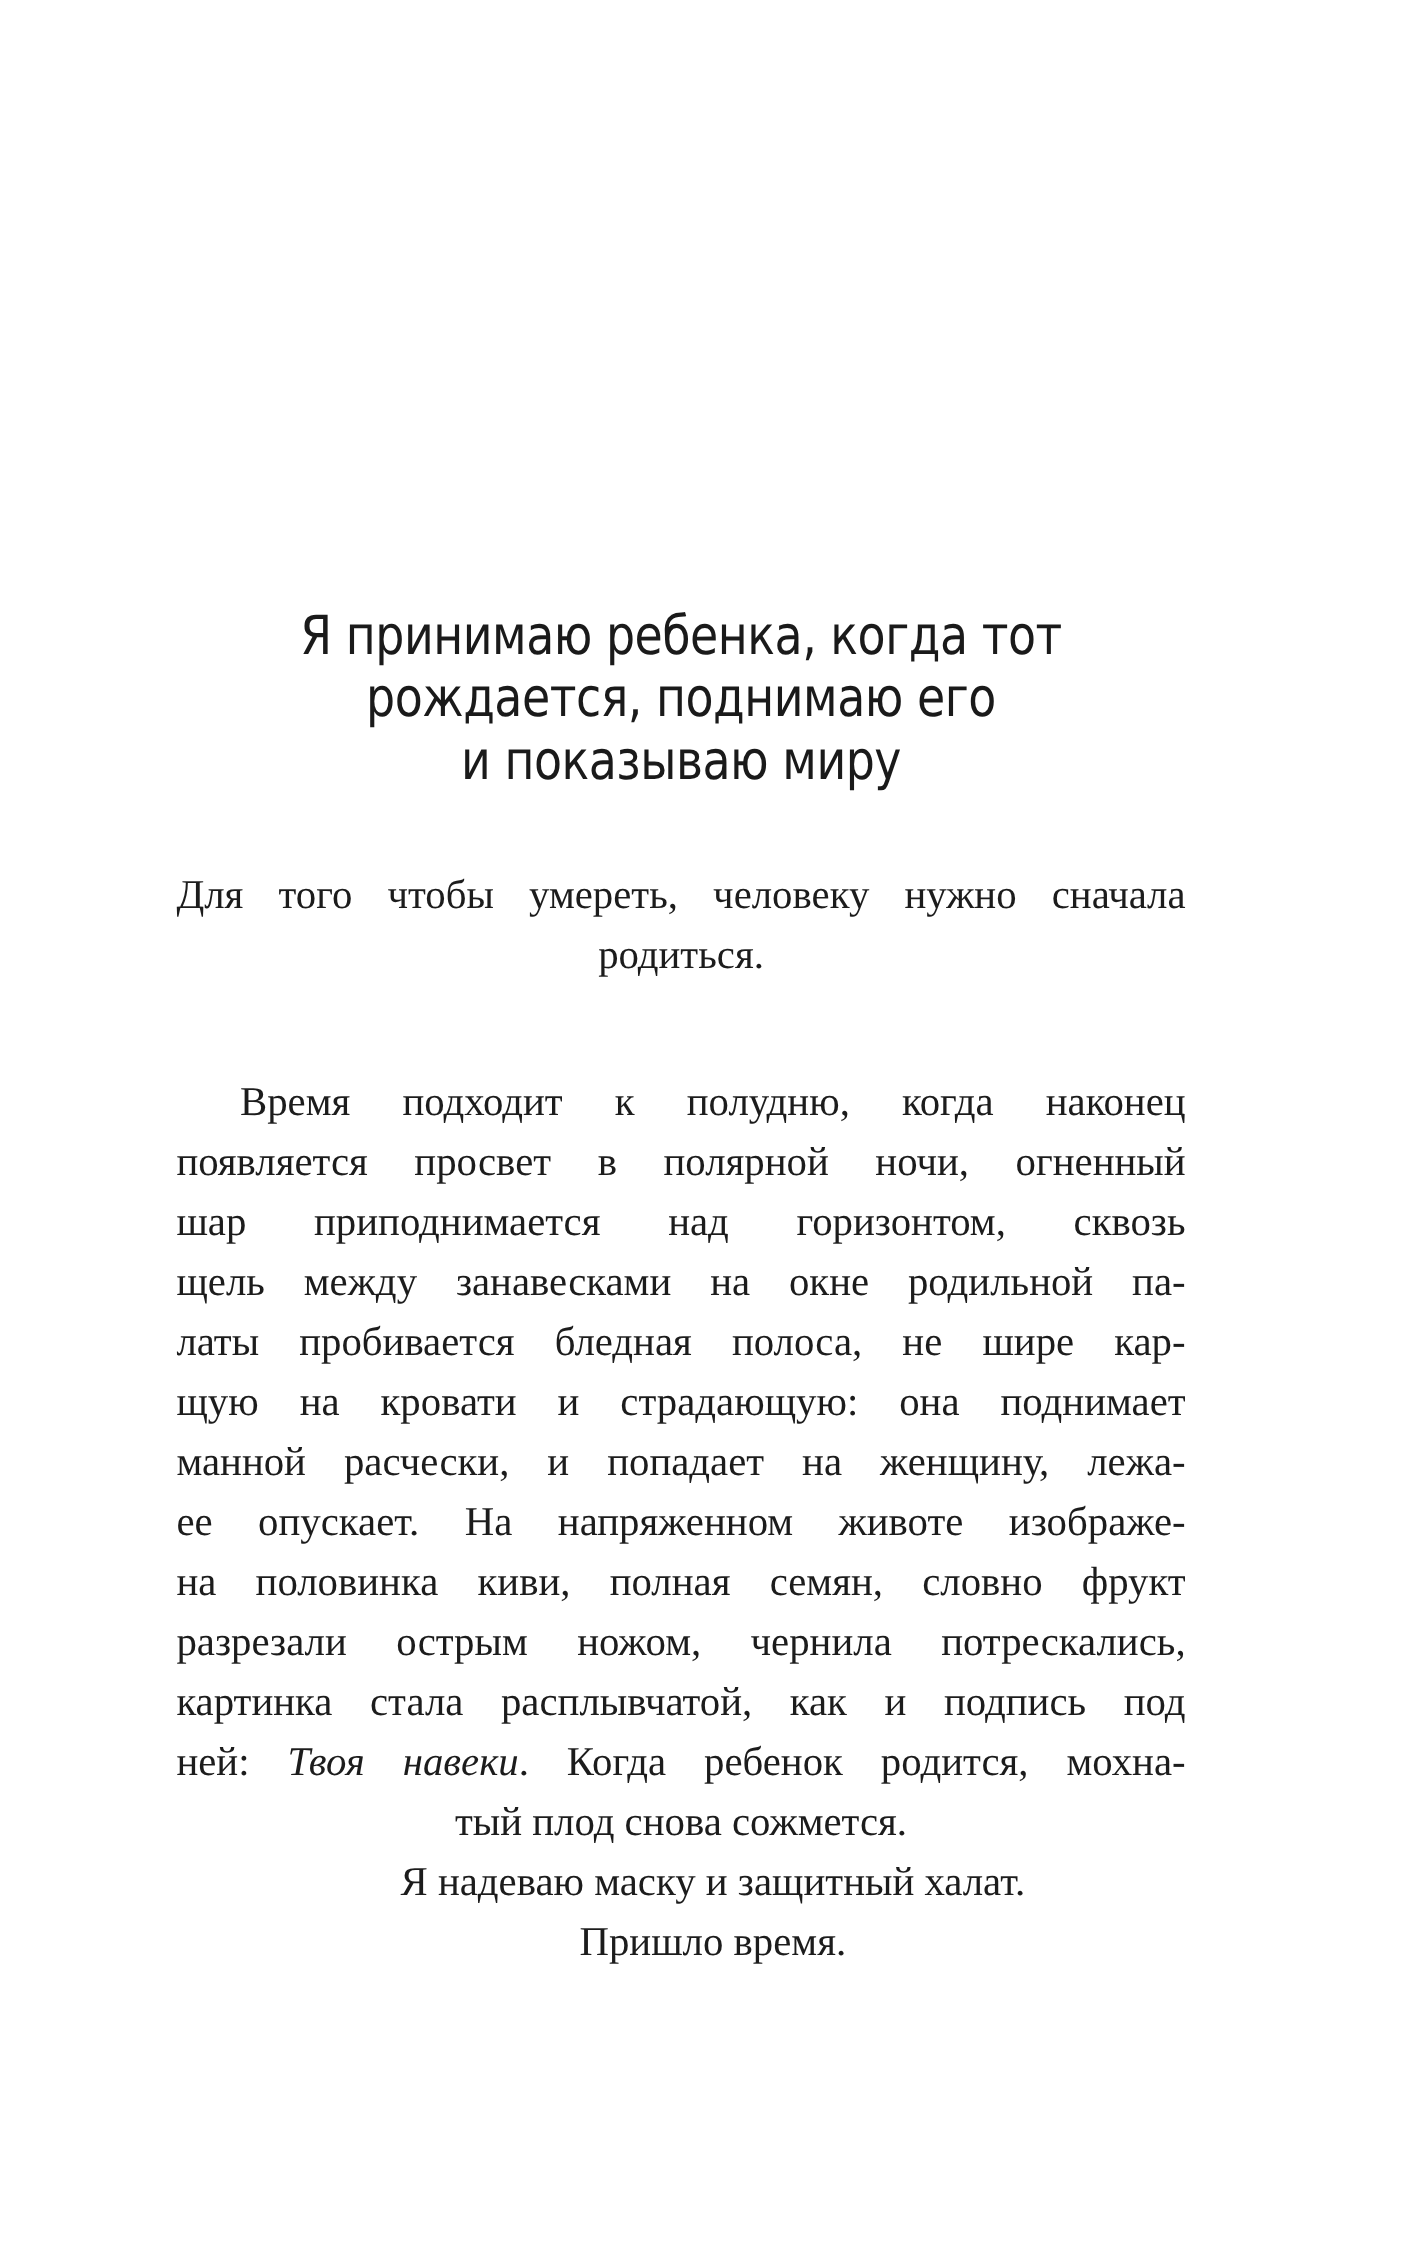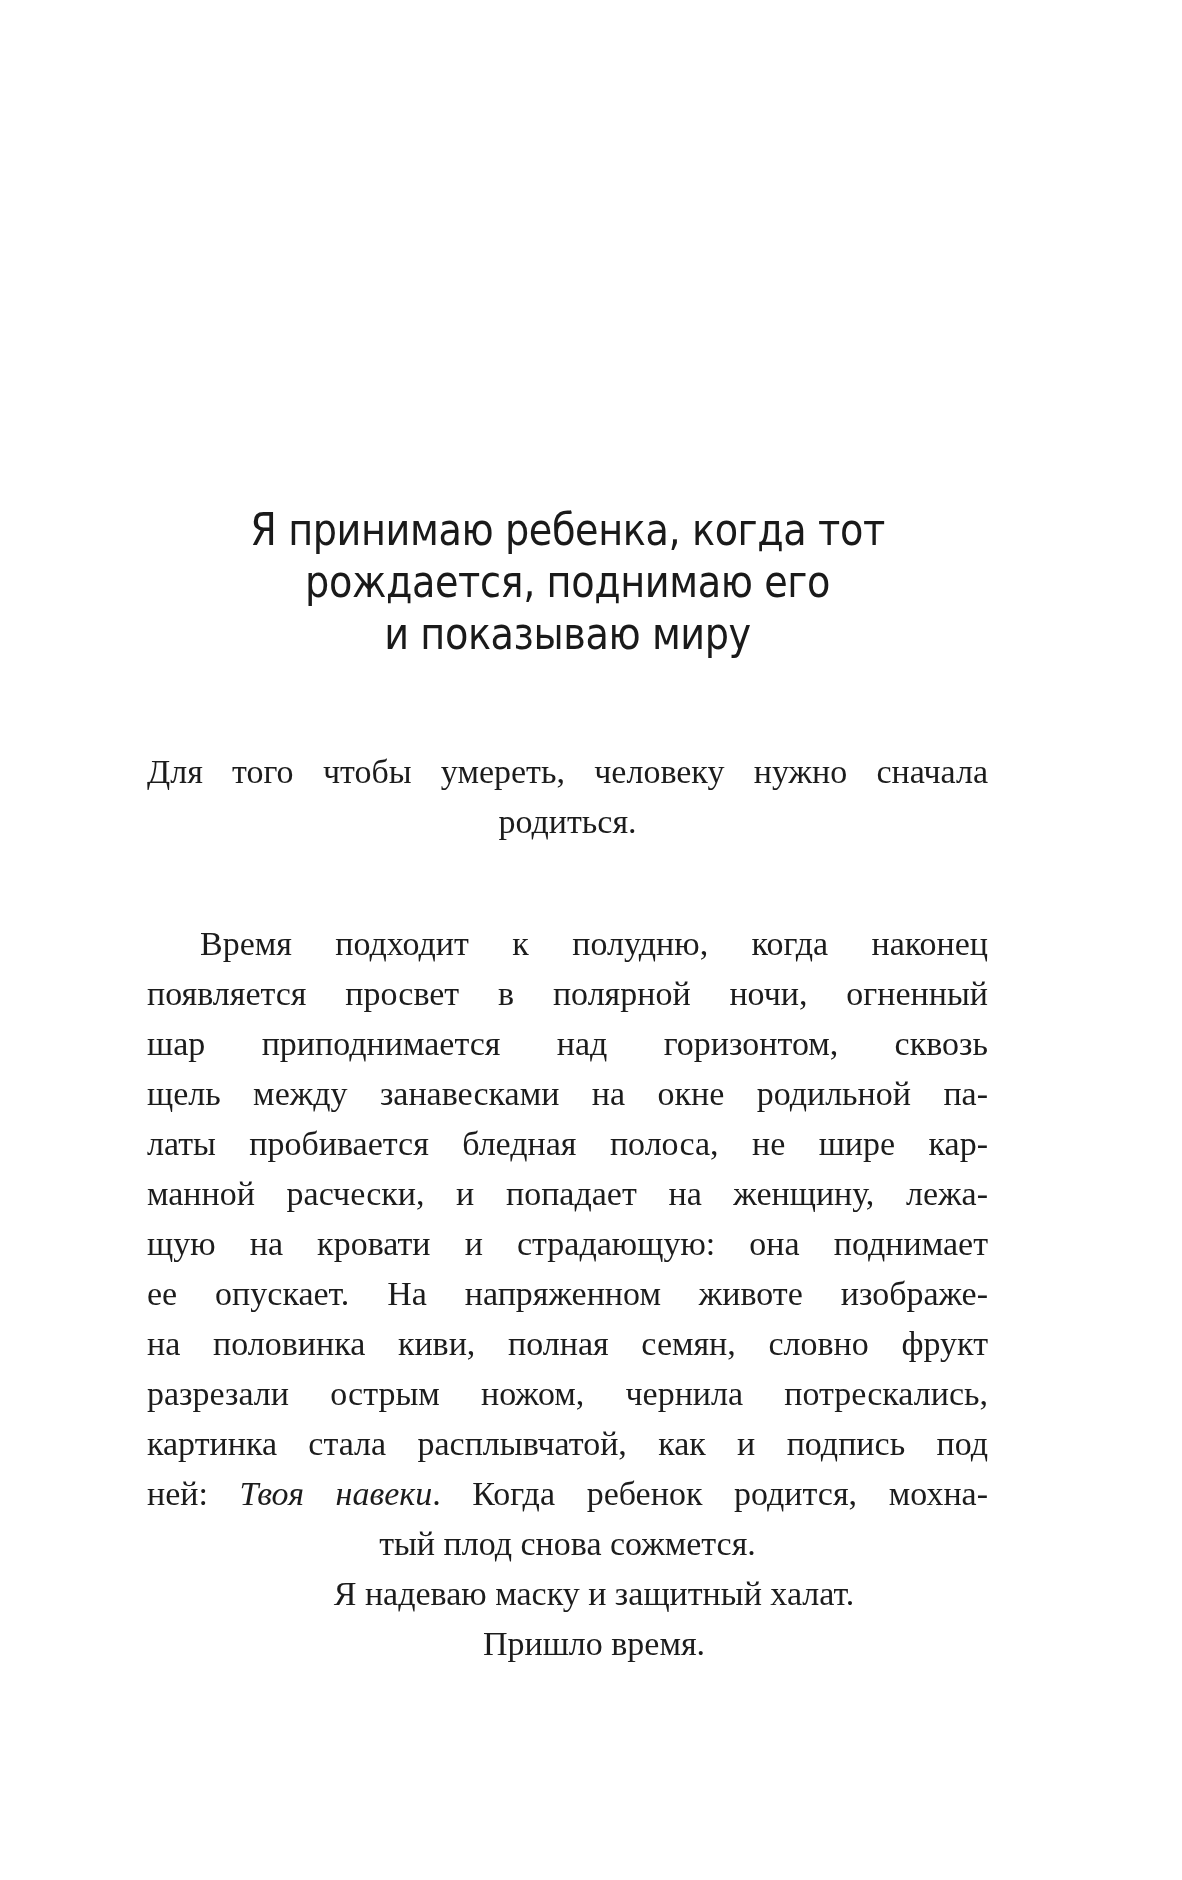--- a/index.html
+++ b/index.html
@@ -26,21 +26,21 @@
     color: #1a1a1a;
     text-align: center;
     transform: scaleX(0.85);
     transform-origin: 50% 0;
     letter-spacing: -0.5px;
   }
   
   .bodytext {
     position: absolute;
     left: 147px;
-    top: 747px;
+    top: 722px;
     width: 841px;
     font-family: "Liberation Serif", serif;
     font-size: 34px;
     line-height: 50px;
     color: #1c1c1c;
   }
   .line {
     text-align: justify;
     text-align-last: justify;
   }
@@ -83,22 +83,22 @@
   <div class="bodytext">
 
     <div class="line">Для того чтобы умереть, человеку нужно сначала</div>
     <div class="line last">родиться.</div>
 
     <div class="line indent parabreak">Время подходит к полудню, когда наконец</div>
     <div class="line">появляется просвет в полярной ночи, огненный</div>
     <div class="line">шар приподнимается над горизонтом, сквозь</div>
     <div class="line">щель между занавесками на окне родильной па-</div>
     <div class="line">латы пробивается бледная полоса, не шире кар-</div>
+    <div class="line">щую на кровати и страдающую: она поднимает</div>
     <div class="line">манной расчески, и попадает на женщину, лежа-</div>
-    <div class="line">щую на кровати и страдающую: она поднимает</div>
     <div class="line">ее опускает. На напряженном животе изображе-</div>
     <div class="line">на половинка киви, полная семян, словно фрукт</div>
     <div class="line">разрезали острым ножом, чернила потрескались,</div>
     <div class="line">картинка стала расплывчатой, как и подпись под</div>
     <div class="line"><span>ней: </span><span class="em">Твоя навеки</span><span>. Когда ребенок родится, мохна-</span></div>
     <div class="line last">тый плод снова сожмется.</div>
 
     <div class="line last indent">Я надеваю маску и защитный халат.</div>
 
     <div class="line last indent">Пришло время.</div>

